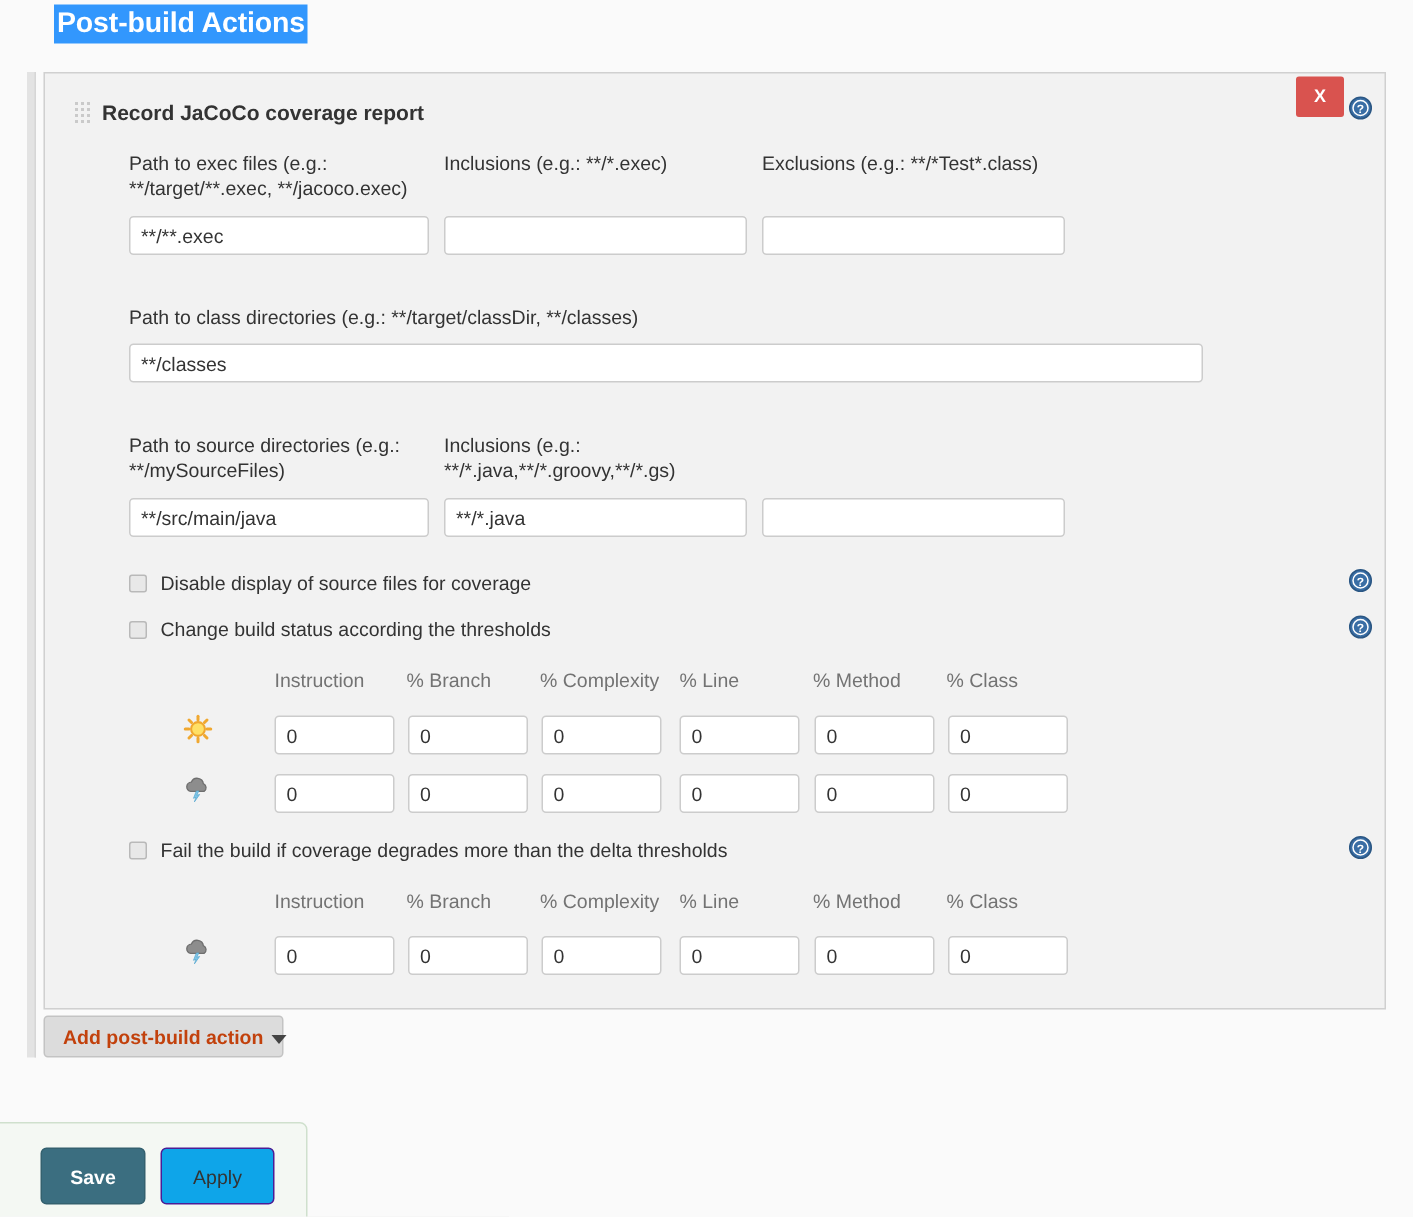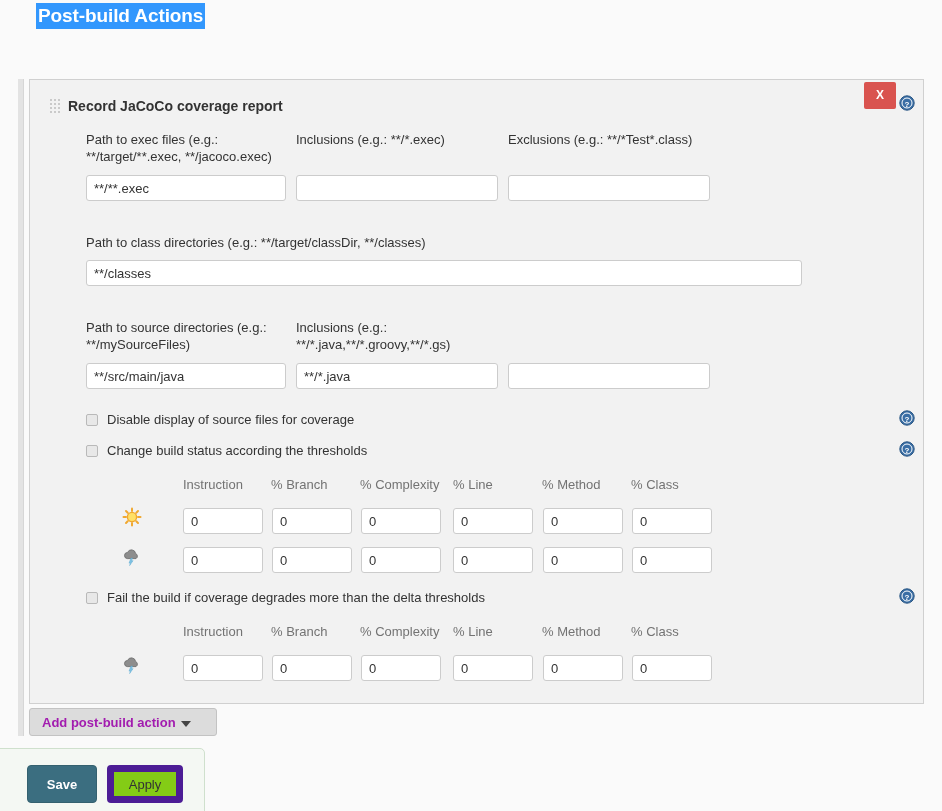--- a/index.html
+++ b/index.html
@@ -35,21 +35,20 @@
     white-space: nowrap;
   }
 
   
   #postbuild-area {
     position: absolute;
     left: 18px;
     top: 48px;
     width: 908px;
     height: 657px;
-    margin-top: 31px;
   }
   #drag-rail {
     position: absolute;
     left: 0;
     top: 0;
     width: 5px;
     height: 657px;
     background: #e3e3e3;
     border-right: 1px solid #d6d6d6;
   }
@@ -187,22 +186,22 @@
     position: absolute;
     left: 11px;
     top: 629px;
     height: 28px;
     background: #dcdcdc;
     border: 1px solid #c3c3c3;
     border-radius: 3px;
     font-family: "Liberation Sans", sans-serif;
     font-size: 13px;
     font-weight: bold;
-    color: #a21caf;
-    padding: 0 40px 0 12px;
+    color: #c2410c;
+    padding: 0 12px 0 12px;
     cursor: pointer;
     white-space: nowrap;
   }
   #add-action-caret {
     position: absolute;
     left: 163px;
     top: 642px;
     width: 0;
     height: 0;
     border-left: 5px solid transparent;
@@ -237,22 +236,22 @@
     font-size: 13px;
     font-weight: bold;
     cursor: pointer;
   }
   #apply-button {
     position: absolute;
     left: 166px;
     top: 16px;
     width: 76px;
     height: 38px;
-    background: #84cc16;
-    border: 7px solid #4c1d95;
+    background: #0ea5e9;
+    border: 1px solid #4c1d95;
     border-radius: 4px;
     color: #333;
     font-family: "Liberation Sans", sans-serif;
     font-size: 13px;
     cursor: pointer;
     text-align: center;
   }
 </style>
 </head>
 <body>

